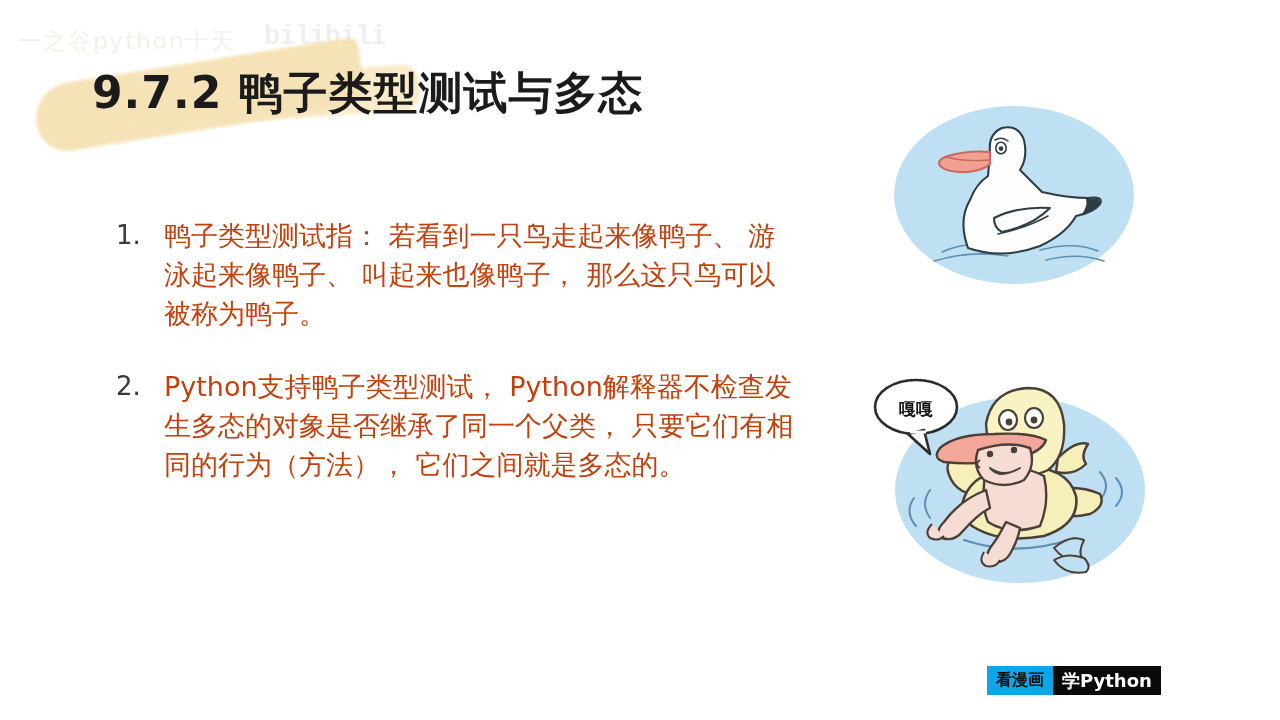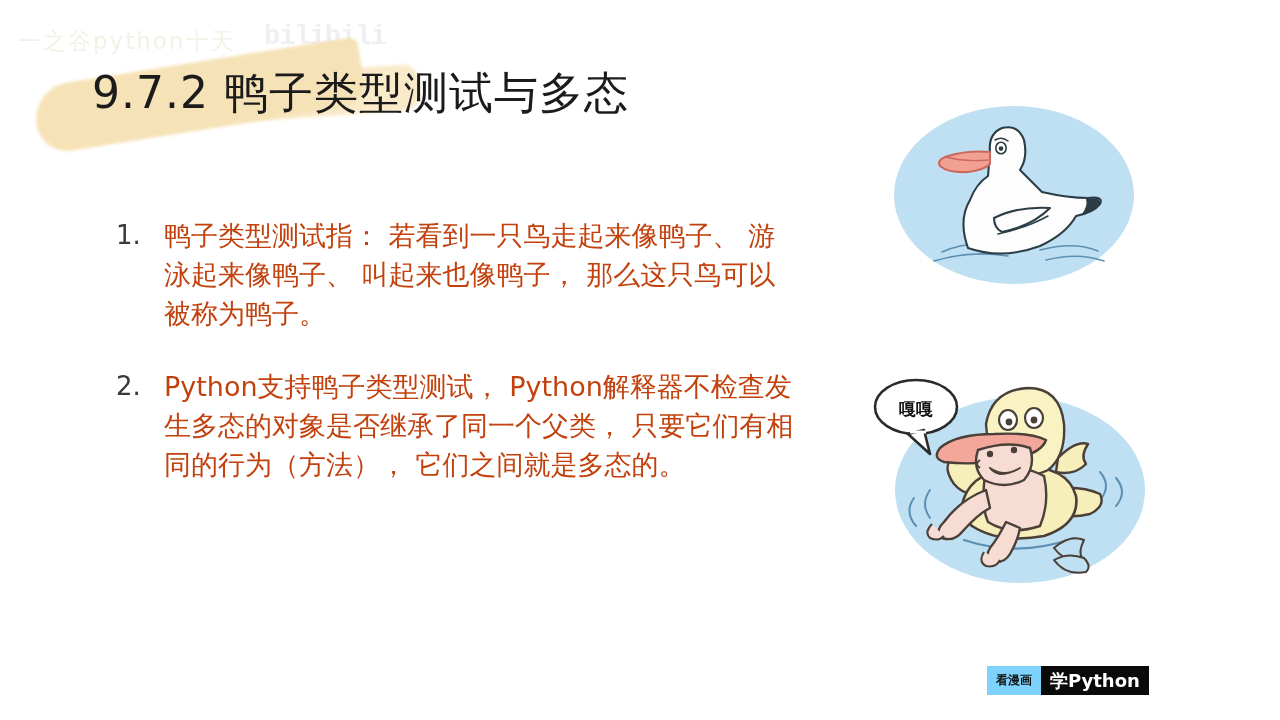--- a/index.html
+++ b/index.html
@@ -72,21 +72,21 @@
     border-radius: 40px 30px 30px 40px;
     transform: rotate(-4deg);
     background: #f7e3b8;
     opacity: .75;
   }
   .slide-title {
     position: absolute;
     left: 92px;
     top: 64px;
     font-size: 44px;
-    font-weight: 400;
+    font-weight: 700;
     color: #1b1b1b;
     letter-spacing: 1px;
     white-space: nowrap;
     font-family: "DejaVu Sans", "Liberation Sans", sans-serif;
   }
 
   
   .body-list {
     position: absolute;
     left: 116px;
@@ -126,23 +126,23 @@
   .logo-badge {
     position: absolute;
     left: 987px;
     top: 666px;
     display: flex;
     height: 29px;
     align-items: stretch;
     font-family: "DejaVu Sans", "Liberation Sans", sans-serif;
   }
   .logo-left {
-    background: #7dd3fc;
+    background: #0ea5e9;
     color: #101010;
-    font-size: 12px;
+    font-size: 16px;
     font-weight: bold;
     display: flex;
     align-items: center;
     padding: 0 9px;
     letter-spacing: 0px;
   }
   .logo-right {
     background: #0a0a0a;
     color: #ffffff;
     font-size: 18px;

